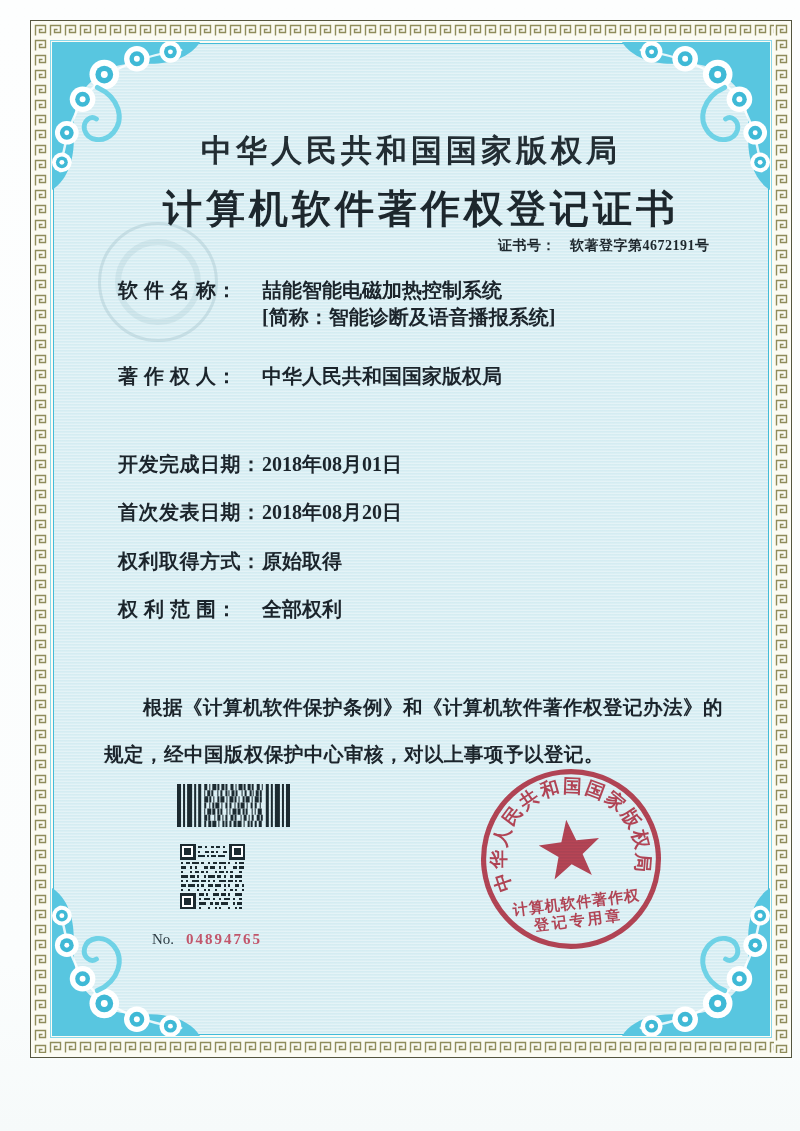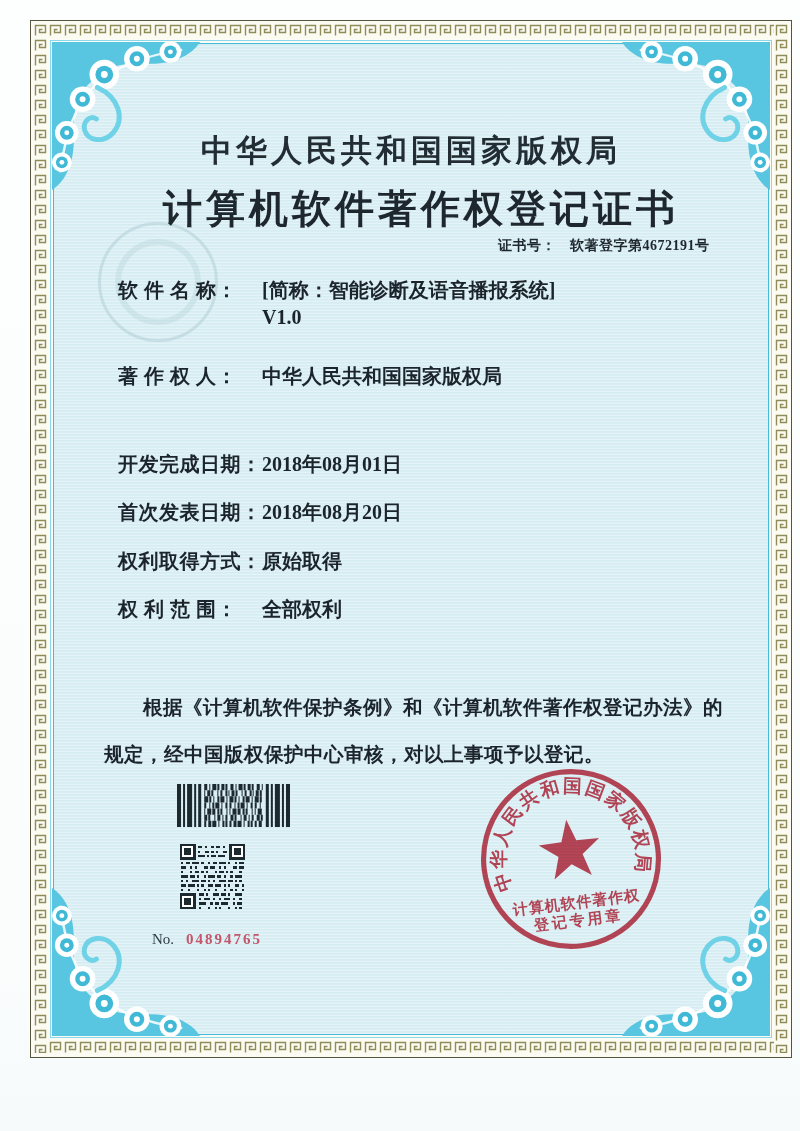--- a/index.html
+++ b/index.html
@@ -168,22 +168,22 @@
 
   <div class="authority">中华人民共和国国家版权局</div>
   <div class="cert-title">计算机软件著作权登记证书</div>
   <div class="cert-no">
     <span>证书号：</span><span class="cn-val">软著登字第4672191号</span>
   </div>
 
   <div class="row r1">
     <span class="lbl">软 件 名 称：</span>
     <span class="val">
+      <span class="vline">喆能智能电磁加热控制系统</span>
       <span class="vline">[简称：智能诊断及语音播报系统]</span>
-      <span class="vline">V1.0</span>
     </span>
   </div>
   <div class="row r2">
     <span class="lbl">著 作 权 人：</span>
     <span class="val">中华人民共和国国家版权局</span>
   </div>
   <div class="row r3">
     <span class="lbl">开发完成日期：</span>
     <span class="val">2018年08月01日</span>
   </div>

